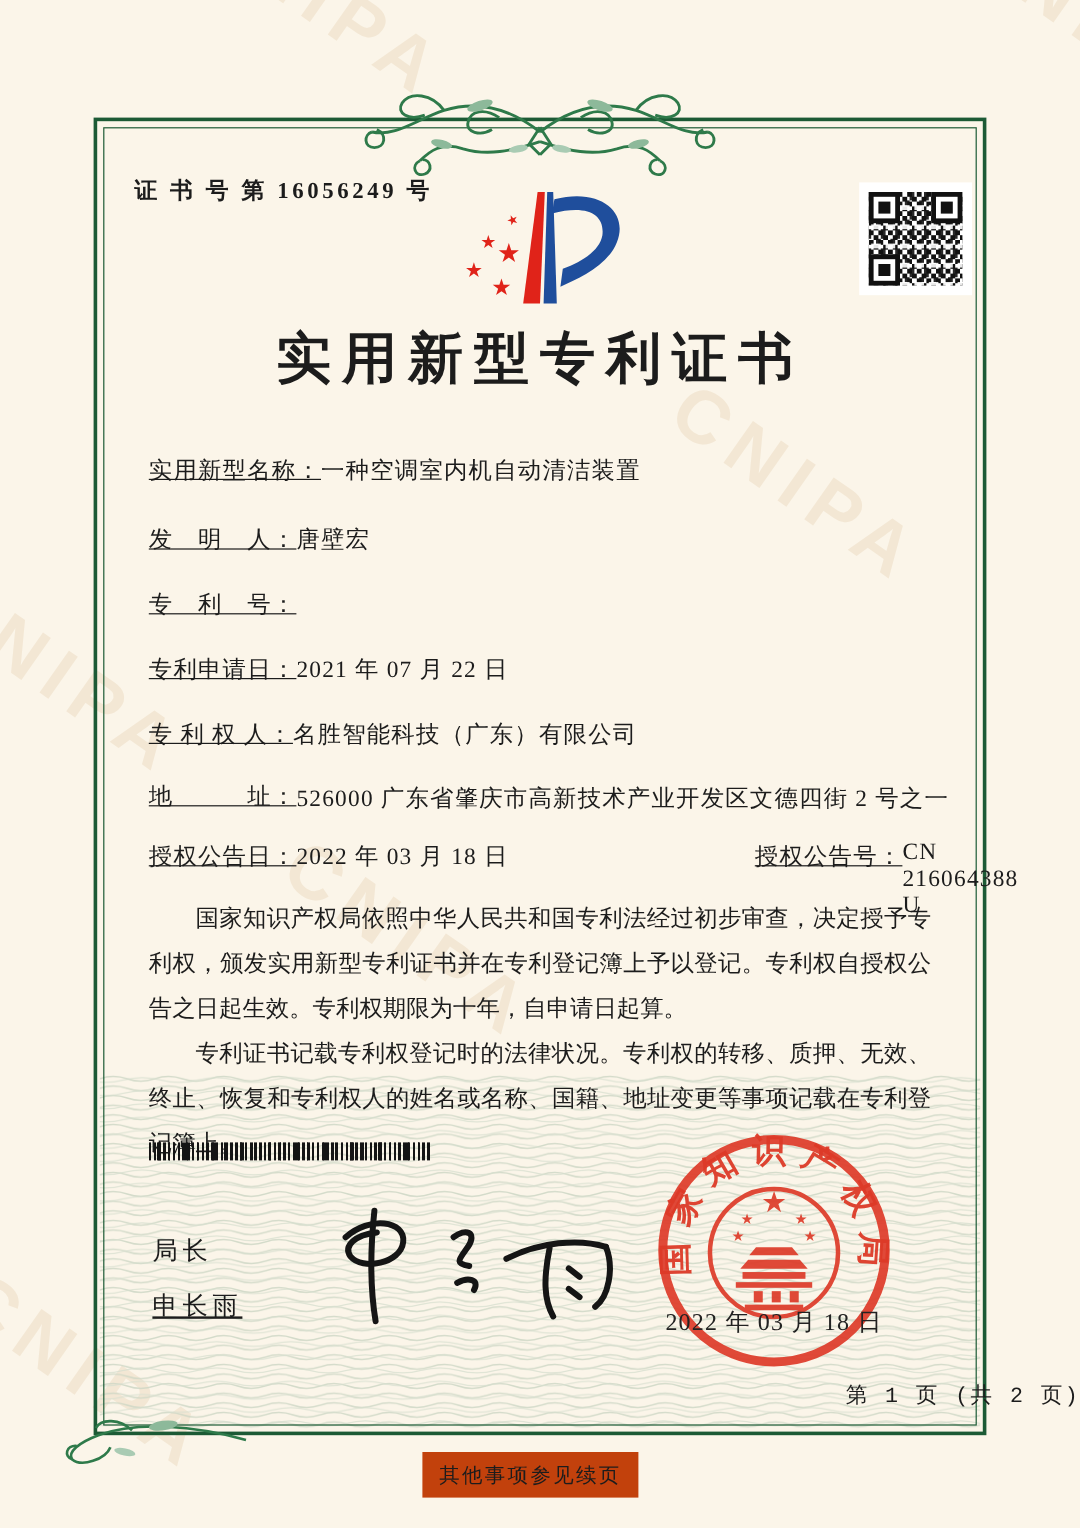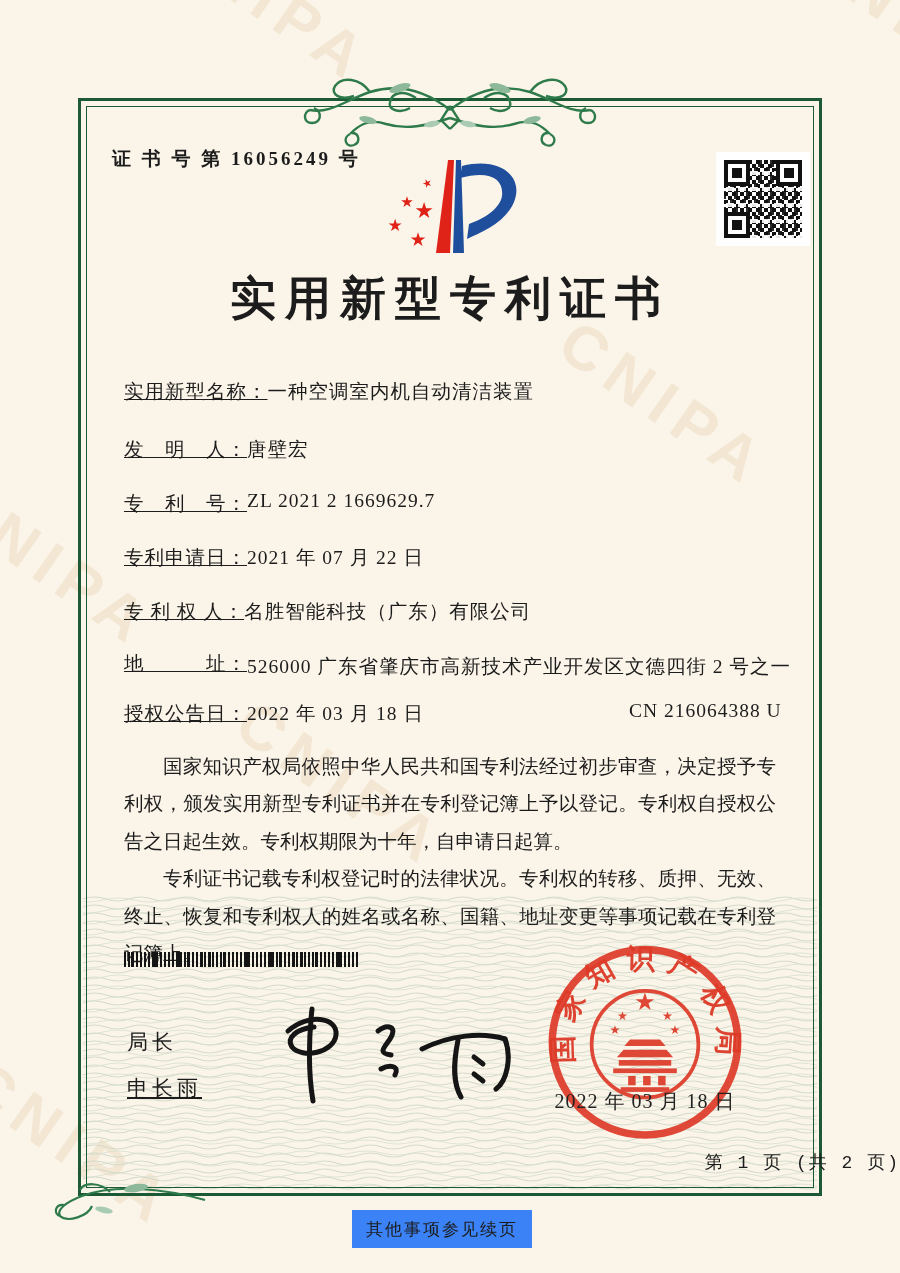--- a/index.html
+++ b/index.html
@@ -41,21 +41,21 @@
   .signoff-name{position:absolute;left:127px;top:1074px;font-size:21px;letter-spacing:4px;z-index:2;text-decoration:underline;}
   .signature{position:absolute;left:250px;top:995px;z-index:2;}
   
   .seal{position:absolute;left:542px;top:943px;z-index:2;}
   .seal-date{position:absolute;left:540px;top:1088px;width:210px;text-align:center;
       font-size:20px;letter-spacing:1px;color:#222;z-index:3;}
   
   .footer-page{position:absolute;left:0;right:0;top:1150px;text-align:right;
       font-size:18px;letter-spacing:2px;z-index:2;font-family:Liberation Mono, monospace;}
   .note-box{position:absolute;left:352px;top:1210px;width:180px;height:38px;
-      background:#3b82f6;z-index:2;display:flex;align-items:center;justify-content:center;}
+      background:#c2410c;z-index:2;display:flex;align-items:center;justify-content:center;}
   .note-box span{font-size:17px;letter-spacing:2px;}
   .ornament-top{position:absolute;left:300px;top:72px;z-index:3;}
   .ornament-bl{position:absolute;left:50px;top:1170px;z-index:3;}
 </style>
 </head>
 <body>
 
 <div id="page">
 
   <div class="wm" style="left:148px;top:-36px;">CNIPA</div>
@@ -157,38 +157,38 @@
   <div class="frow" style="top:378px;">
     <span class="lbl">实用新型名称：</span>
     <span class="val">一种空调室内机自动清洁装置</span>
   </div>
   <div class="frow" style="top:436px;">
     <span class="lbl">发　明　人：</span>
     <span class="val">唐壁宏</span>
   </div>
   <div class="frow" style="top:490px;">
     <span class="lbl">专　利　号：</span>
-    <span class="val">ZL 2021 2 1669629.7</span>
   </div>
   <div class="frow" style="top:544px;">
     <span class="lbl">专利申请日：</span>
     <span class="val">2021 年 07 月 22 日</span>
   </div>
   <div class="frow" style="top:598px;">
     <span class="lbl">专 利 权 人：</span>
     <span class="val">名胜智能科技（广东）有限公司</span>
   </div>
   <div class="frow" style="top:650px;">
     <span class="lbl">地　　　址：</span>
     <span class="val addr-val">526000 广东省肇庆市高新技术产业开发区文德四街 2 号之一</span>
   </div>
   <div class="frow" style="top:700px;width:660px;">
     <span class="lbl">授权公告日：</span>
     <span class="val">2022 年 03 月 18 日</span>
     <span class="grant2">
+      <span class="lbl">授权公告号：</span>
       <span class="val">CN 216064388 U</span>
     </span>
   </div>
 
   <div class="bodytext">
     <p>国家知识产权局依照中华人民共和国专利法经过初步审查，决定授予专利权，颁发实用新型专利证书并在专利登记簿上予以登记。专利权自授权公告之日起生效。专利权期限为十年，自申请日起算。</p>
     <p>专利证书记载专利权登记时的法律状况。专利权的转移、质押、无效、终止、恢复和专利权人的姓名或名称、国籍、地址变更等事项记载在专利登记簿上。</p>
   </div>
 
   <div class="barcode"></div>

